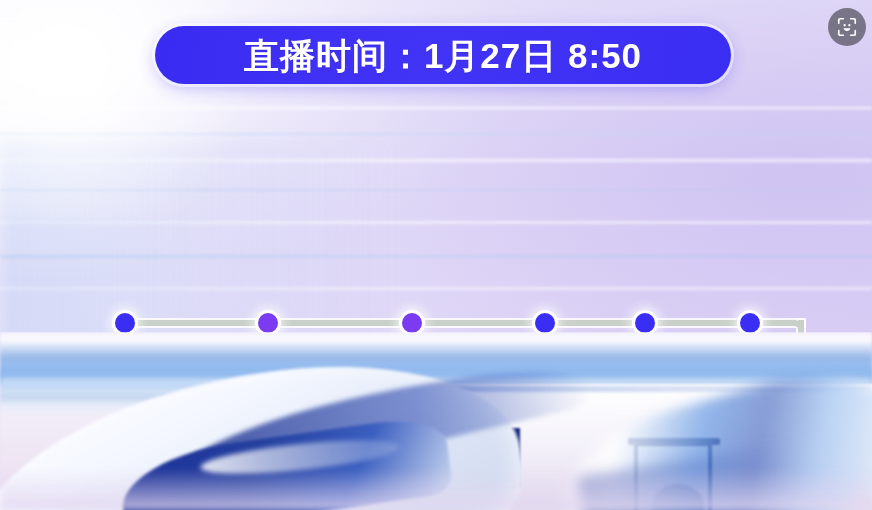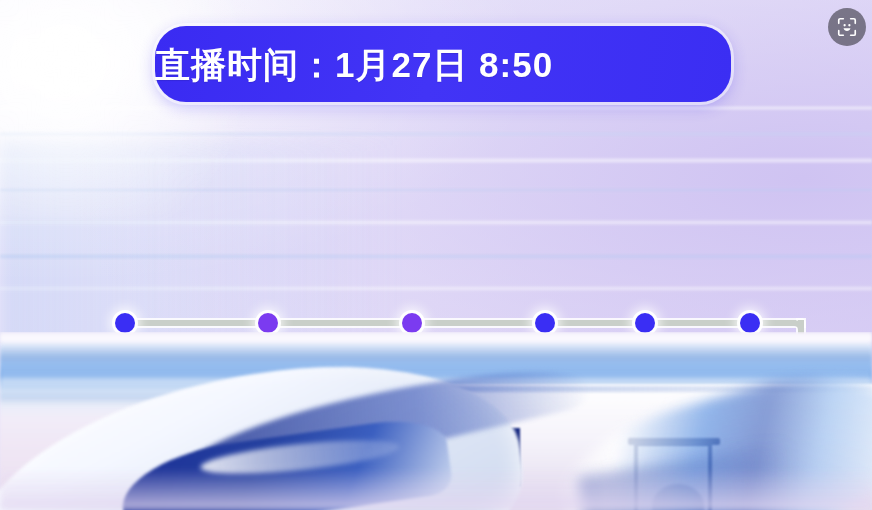--- a/index.html
+++ b/index.html
@@ -161,25 +161,25 @@
     filter:blur(7px);
   }
   .ground-blur{
     position:absolute; left:0; right:0; bottom:0; height:42px;
     background:linear-gradient(to bottom, rgba(228,220,242,0), rgba(226,214,240,.8));
     filter:blur(3px);
   }
 
   
   .banner{
-    position:absolute; left:155px; top:26px; width:576px; height:76px;
+    position:absolute; left:155px; top:26px; width:576px; height:58px;
     border-radius:31px;
     background:linear-gradient(100deg,#3a2bf2 0%,#4234f6 48%,#3b2ef3 100%);
     box-shadow:0 0 0 3px rgba(255,255,255,.55), 0 4px 16px rgba(58,43,242,.30);
-    display:flex; align-items:center; 
+    display:flex; align-items:center; justify-content:center;
   }
   .banner-text{
     color:#fff; font-size:35px; font-weight:bold; letter-spacing:1px;
     white-space:nowrap; line-height:1;
     text-shadow:0 1px 1px rgba(0,0,0,.10);
   }
 
   
   .route{ position:absolute; left:0; top:150px; width:872px; height:190px; }
 

